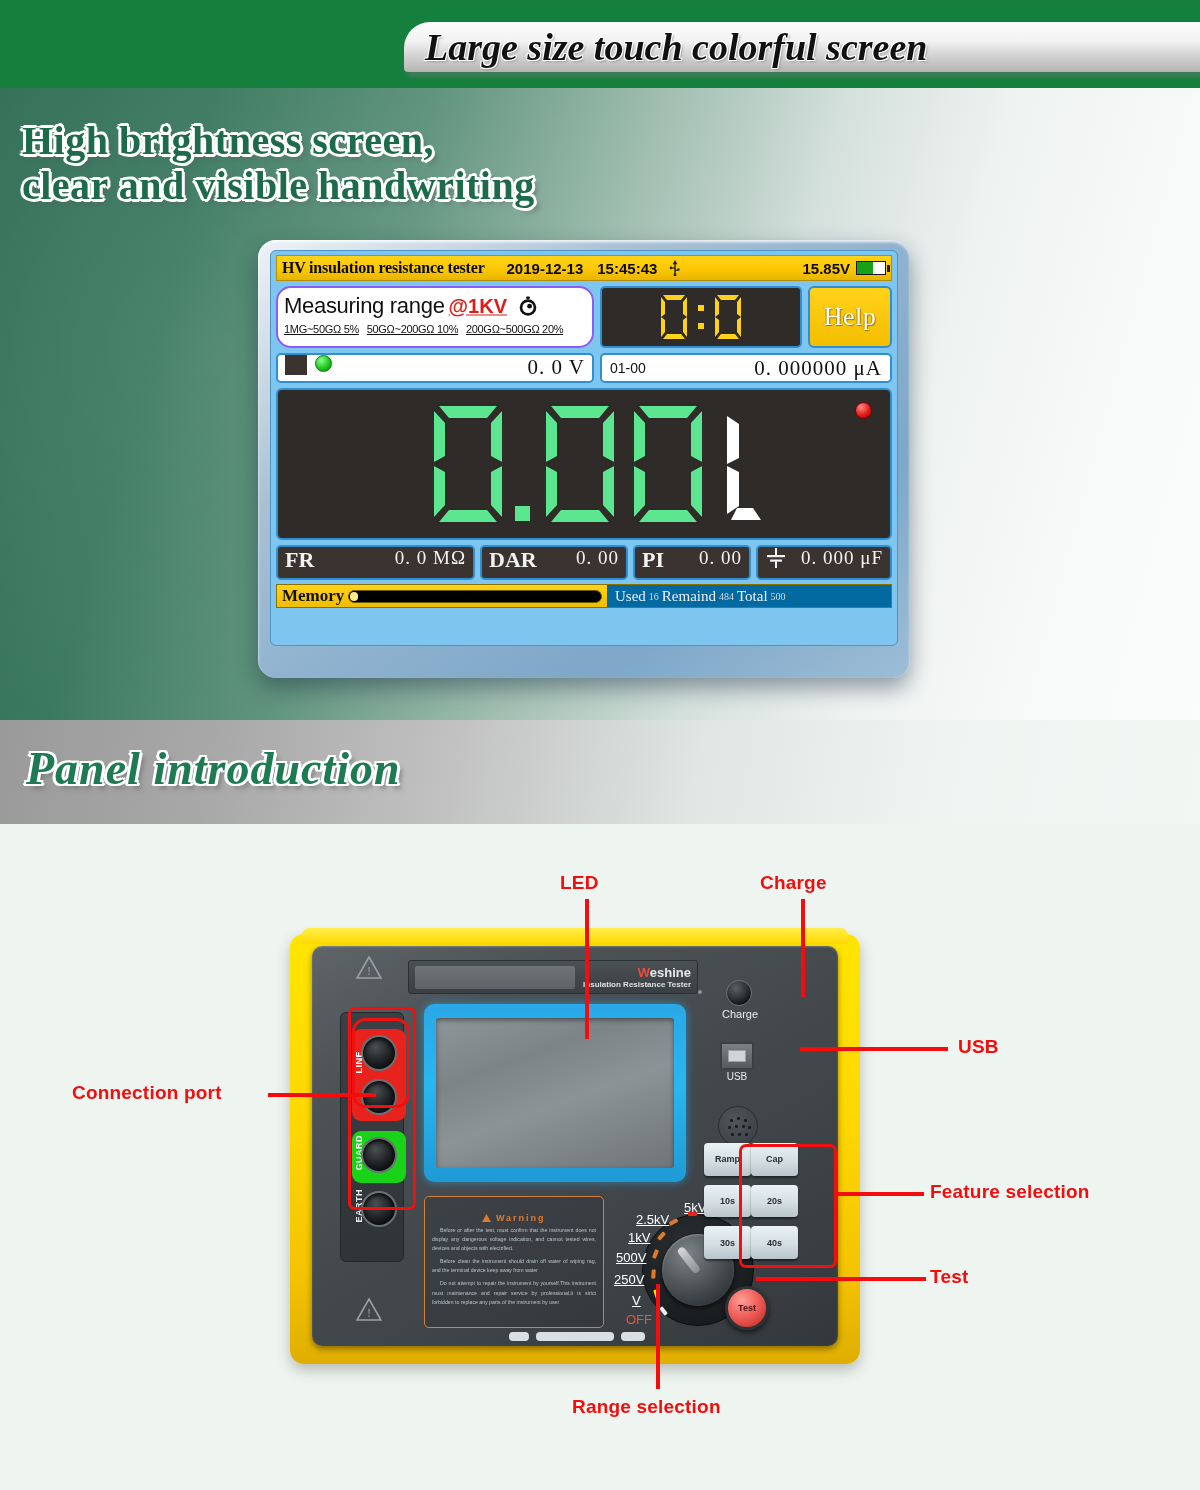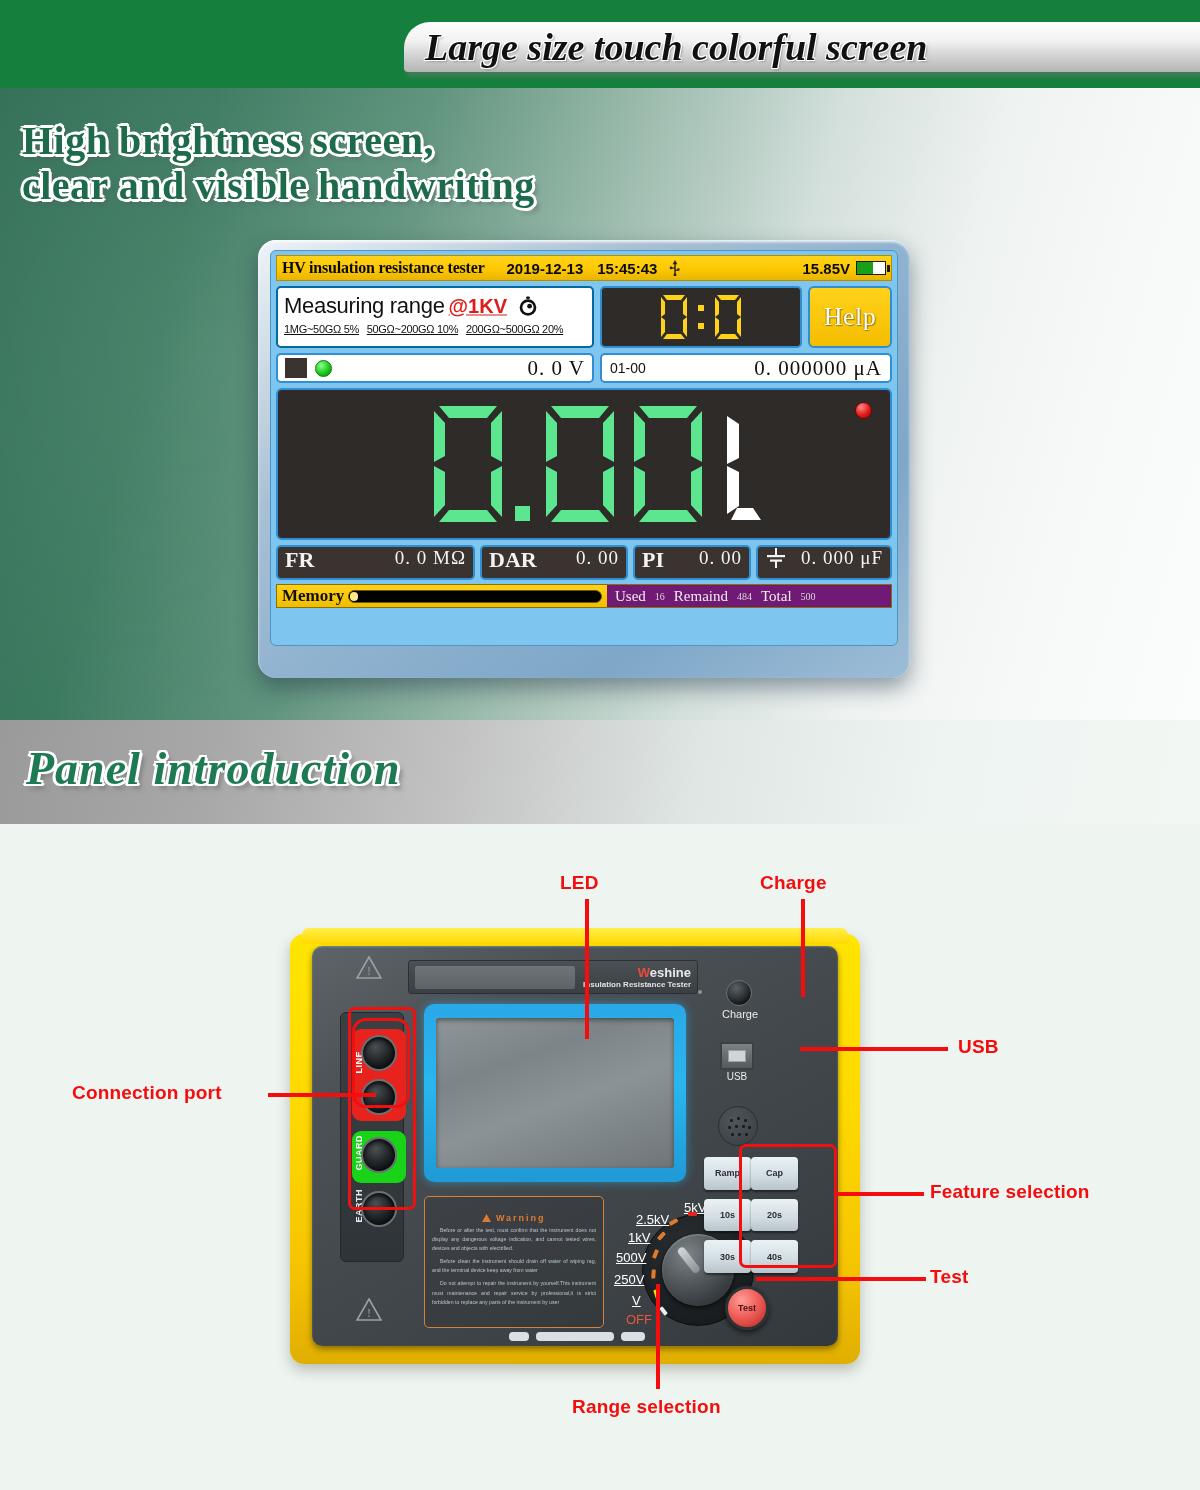--- a/index.html
+++ b/index.html
@@ -90,21 +90,21 @@
     background:#fff; position:relative; display:flex; align-items:center;
   }
   .tb-batt::after{
     content:""; position:absolute; right:-5px; top:3px; width:3px; height:7px; background:#1a1a1a;
   }
   .tb-batt i{ display:block; height:100%; background:#17a018; width:58%; }
 
   
   .lcd-row2{ display:flex; gap:6px; margin-top:5px; height:62px; }
   .range-box{
-    flex:0 0 318px; background:#fff; border:2px solid #0369a1; border-radius:5px;
+    flex:0 0 318px; background:#fff; border:2px solid #8b5cf6; border-radius:15px;
     padding:2px 6px 0 6px; position:relative;
   }
   .range-line1{ display:flex; align-items:center; height:32px; }
   .range-label{ font-size:22px; color:#111; letter-spacing:-.3px; }
   .range-kv{
     margin-left:4px; font-size:20px; font-weight:bold; color:#e01b18;
     text-decoration:underline; text-decoration-color:#e88c8c;
   }
   .range-clock{ margin-left:10px; width:22px; height:22px; }
   .range-line2{
@@ -124,21 +124,21 @@
     display:flex; align-items:center; justify-content:center;
     font-family:"Liberation Serif", serif; font-size:26px; color:#fff;
     text-shadow:1px 1px 1px #9a7600, -1px 0 0 #b98c00;
     letter-spacing:.5px;
   }
 
   
   .lcd-row3{ display:flex; gap:6px; margin-top:5px; height:30px; }
   .volt-box{
     flex:0 0 318px; background:#fff; border:2px solid #2f8fd0; border-radius:5px;
-    display:flex; align-items:center; padding:0 7px;
+    display:flex; align-items:flex-start; padding:0 7px;
   }
   .sw-black{ width:22px; height:20px; background:#3a3330; }
   .sw-green{
     width:17px; height:17px; border-radius:50%; margin-left:8px;
     background:radial-gradient(circle at 35% 30%, #8bff8b, #17c217 60%, #0b8c0b 100%);
     border:1px solid #0a7a0a;
   }
   .volt-val{
     margin-left:auto; font-family:"Liberation Serif", serif;
     font-size:21px; color:#111; letter-spacing:1px;
@@ -195,22 +195,22 @@
   }
   .mem-track{
     flex:1 1 auto; margin-left:4px; height:13px; background:#000;
     border-radius:7px; position:relative; border:1px solid #6e5900;
   }
   .mem-track i{
     position:absolute; left:1px; top:1px; bottom:1px; width:8px;
     background:#ffe98a; border-radius:5px;
   }
   .mem-right{
-    flex:1 1 auto; background:#701a75; display:flex; align-items:center;
-    padding:0 8px; gap:9px; color:#efefef;
+    flex:1 1 auto; background:#0369a1; display:flex; align-items:center;
+    padding:0 8px; gap:3px; color:#efefef;
     font-family:"Liberation Serif", serif; font-size:15px;text-align:center;
   }
   .mem-right .num{ font-size:10px; color:#d8d8d8; }
 
   
   .sec-band{
     position:absolute; left:0; top:720px; width:1200px; height:104px;
     background:linear-gradient(100deg,#9a9a9a 0%,#a8a8a8 18%,#c2c2c2 38%,#dfe6e3 58%,#eef4f1 78%,#f2f7f4 100%);
   }
   .band-title{
@@ -360,21 +360,21 @@
   .speaker{
     position:absolute; left:406px; top:160px; width:40px; height:40px; border-radius:50%;
     background:radial-gradient(circle at 40% 35%,#4f5559,#383d41);
     border:1px solid #2a2e31;
   }
   .speaker i{
     position:absolute; width:2.5px;height:2.5px;background:#1a1d1f;border-radius:50%;
   }
 
   .btn-grid{
-    position:absolute; left:392px; top:211px; width:94px; height:116px;
+    position:absolute; left:392px; top:197px; width:94px; height:116px;
     display:grid; grid-template-columns:1fr 1fr; grid-template-rows:1fr 1fr 1fr;
     gap:9px 0;
   }
   .pbtn{
     background:linear-gradient(to bottom,#eaf2f5 0%,#d4dee3 55%,#b9c5cb 100%);
     border-radius:4px; display:flex; align-items:center; justify-content:center;
     font-size:9px; font-weight:bold; color:#2a2f33;
     box-shadow:0 2px 2px rgba(0,0,0,.45);
   }
   .test-btn{

